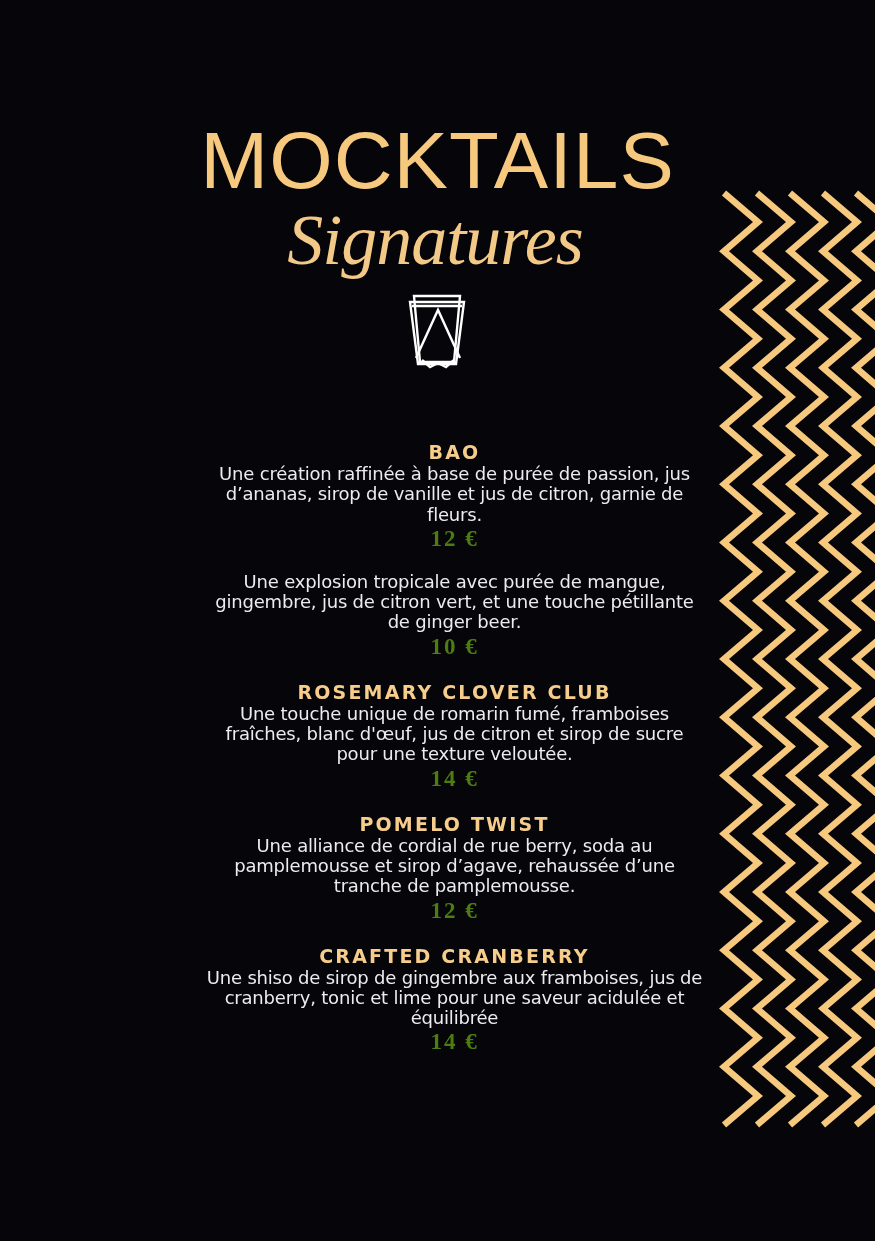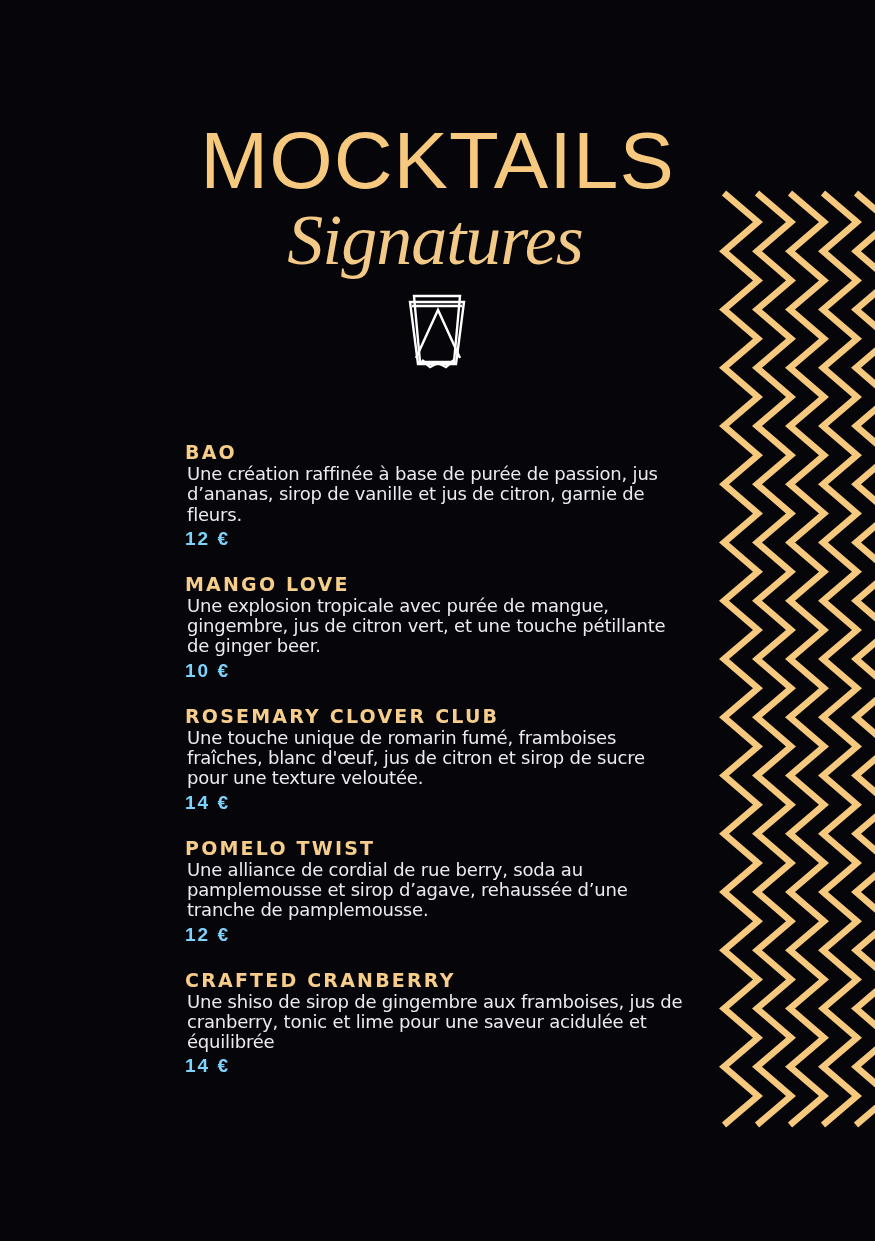--- a/index.html
+++ b/index.html
@@ -58,24 +58,24 @@
     }
     .zigzag {
       position: absolute;
       left: 718px;
       top: 186px;
       width: 157px;
       height: 948px;
     }
     .menu {
       position: absolute;
-      left: 185px;
+      left: 202px;
       width: 505px;
       top: 440px;
-      text-align: left;
+      text-align: center;
     }
     .item {
       margin: 0;
     }
     .item-name {
       color: #f6cd8b;
       font-family: "DejaVu Sans", sans-serif;
       font-weight: 700;
       font-size: 19px;
       line-height: 24px;
@@ -88,24 +88,24 @@
     }
     .item-desc {
       color: #ecebef;
       font-family: "DejaVu Sans", sans-serif;
       font-size: 18px;
       line-height: 20.3px;
       letter-spacing: -0.2px;
       padding: 0 2px;
     }
     .item-price {
-      color: #7dd3fc;
-      font-family: Liberation Sans, sans-serif;
+      color: #4d7c0f;
+      font-family: Liberation Serif, serif;
       font-weight: 700;
-      font-size: 19px;
+      font-size: 23px;
       line-height: 26px;
       letter-spacing: 2px;
       margin-top: 1px;
     }
     .item + .item {
       margin-top: 20px;
     }
   </style>
 </head>
 <body>
@@ -146,21 +146,20 @@
   <div class="menu">
 
     <div class="item">
       <div class="item-name"><span>BAO</span></div>
       <div class="item-desc">Une création raffinée à base de purée de passion, jus d’ananas, sirop de vanille et jus de citron, garnie de fleurs.</div>
       <div class="item-price">12 €</div>
     </div>
 
 
     <div class="item">
-      <div class="item-name"><span>MANGO LOVE</span></div>
       <div class="item-desc">Une explosion tropicale avec purée de mangue, gingembre, jus de citron vert, et une touche pétillante de ginger beer.</div>
       <div class="item-price">10 €</div>
     </div>
 
     <div class="item">
       <div class="item-name"><span>ROSEMARY CLOVER CLUB</span></div>
       <div class="item-desc">Une touche unique de romarin fumé, framboises fraîches, blanc d'œuf, jus de citron et sirop de sucre pour une texture veloutée.</div>
       <div class="item-price">14 €</div>
     </div>
 

